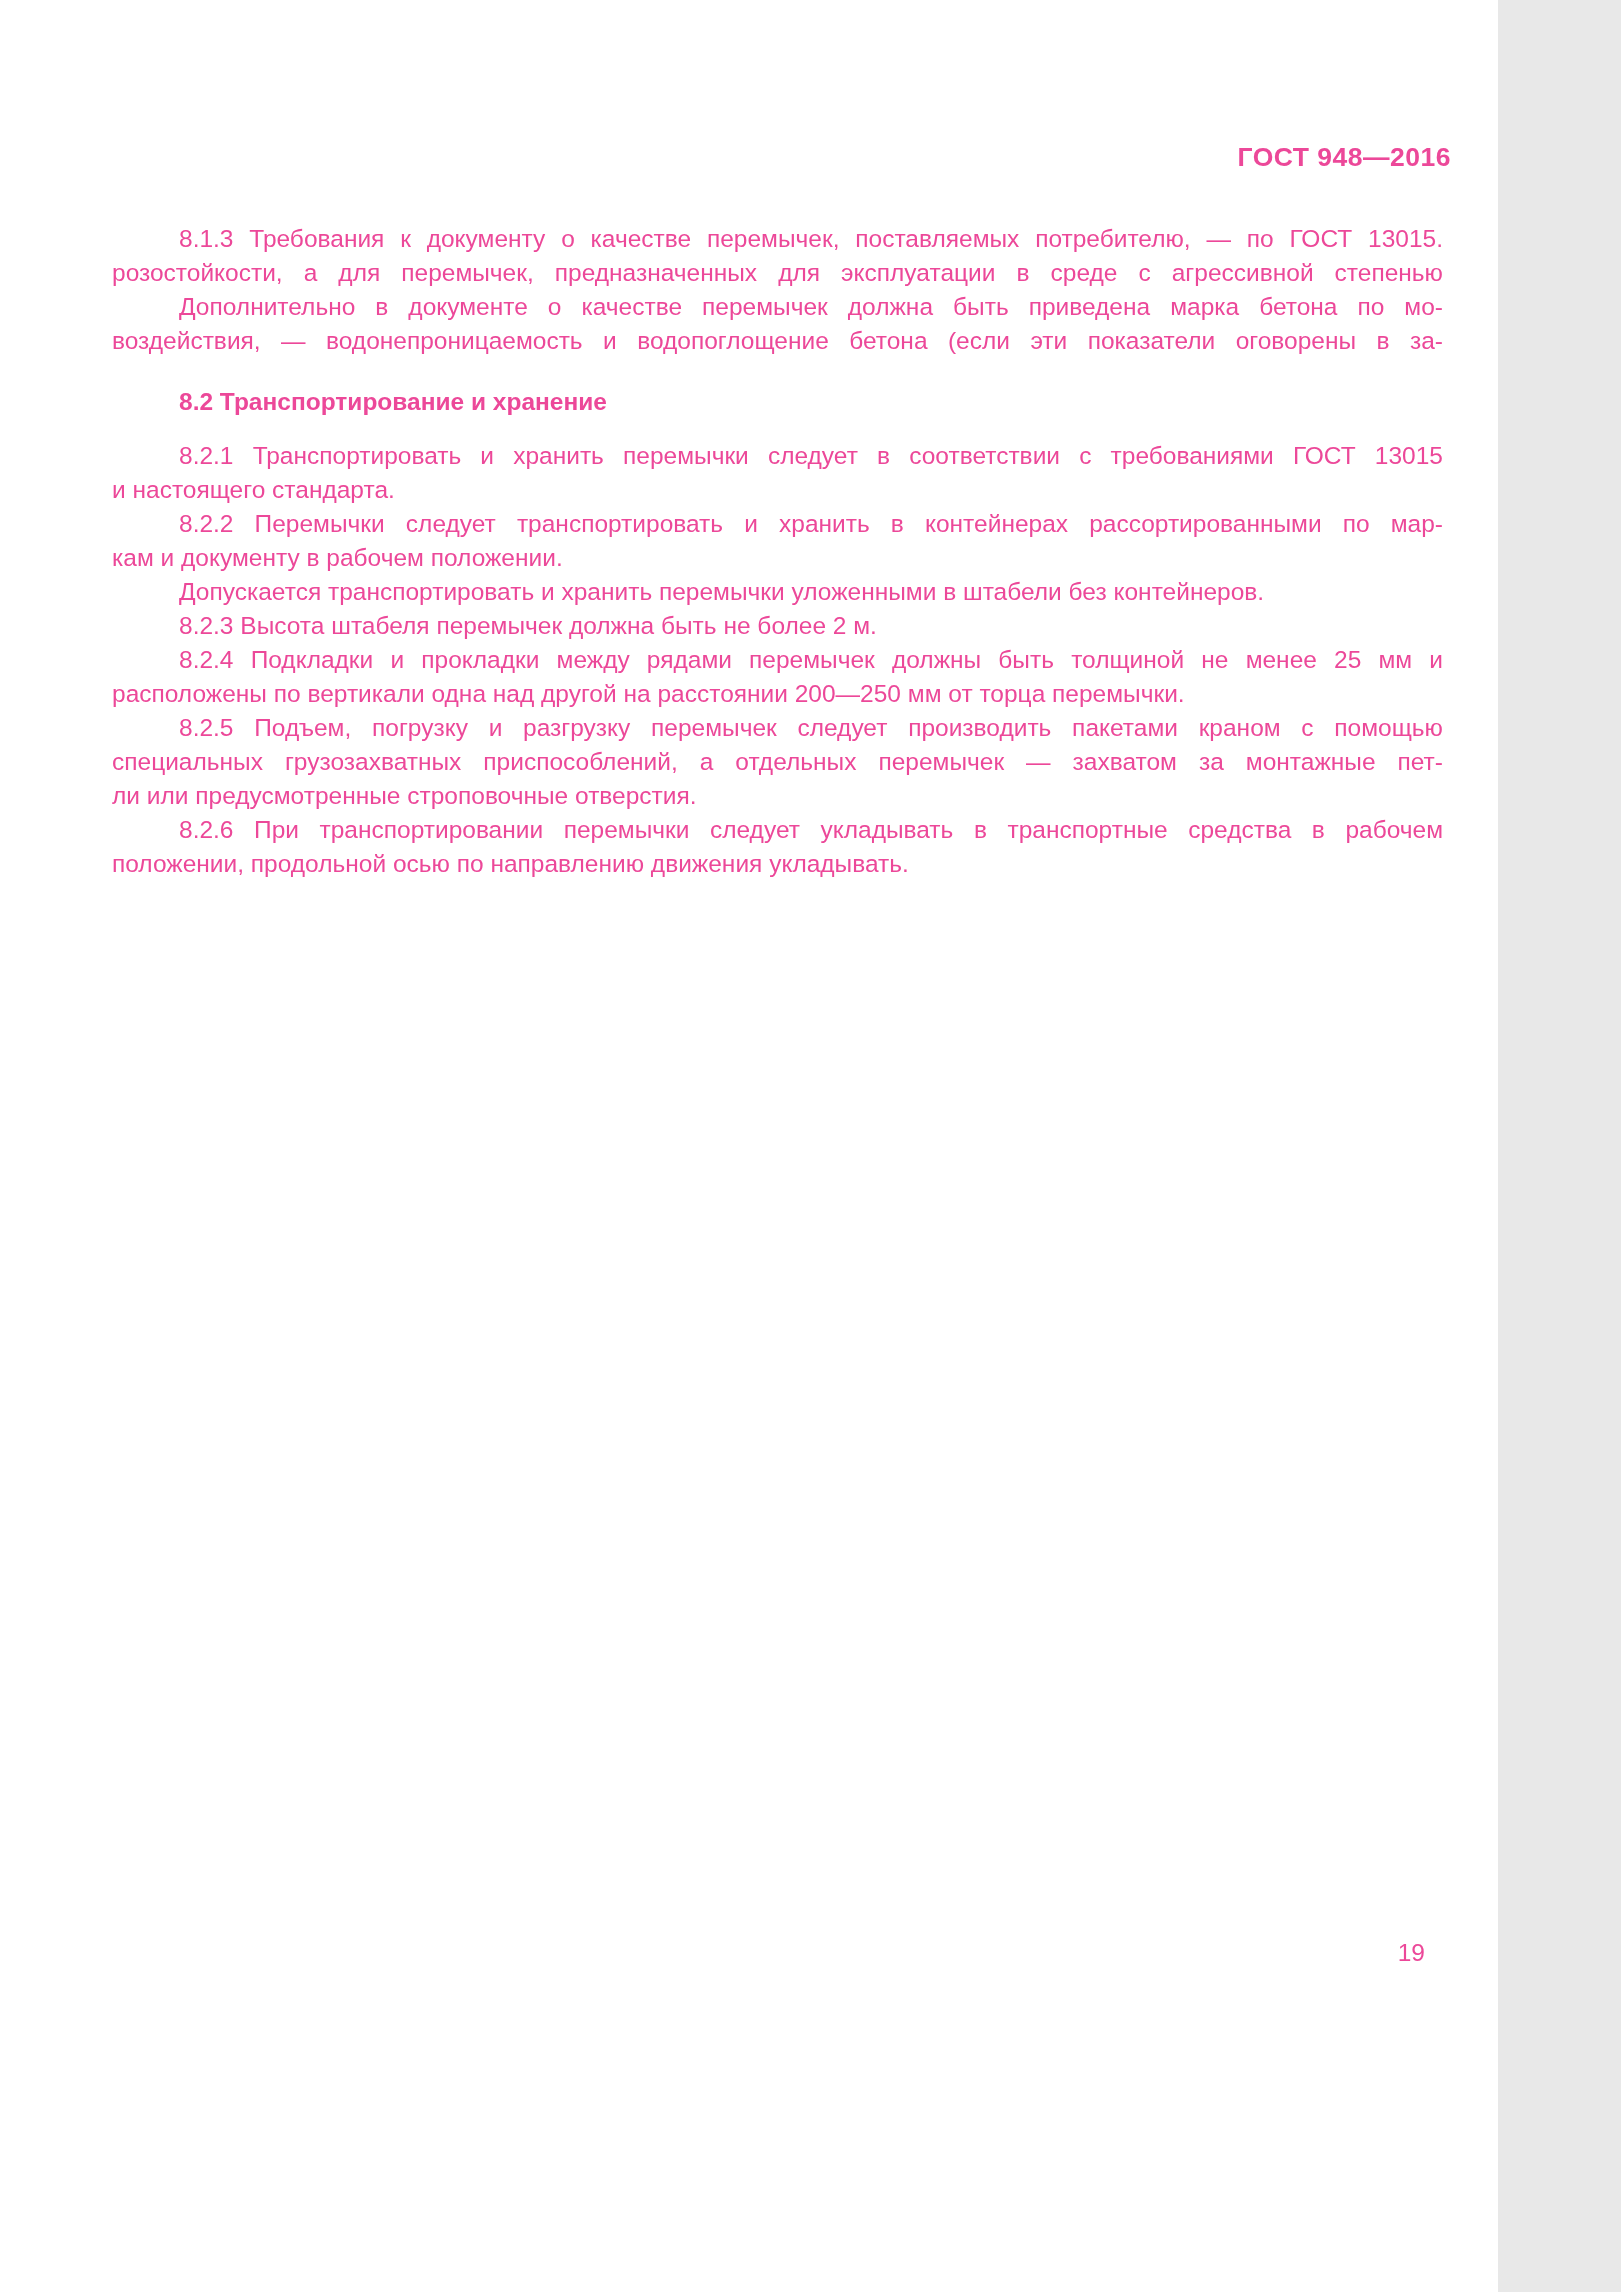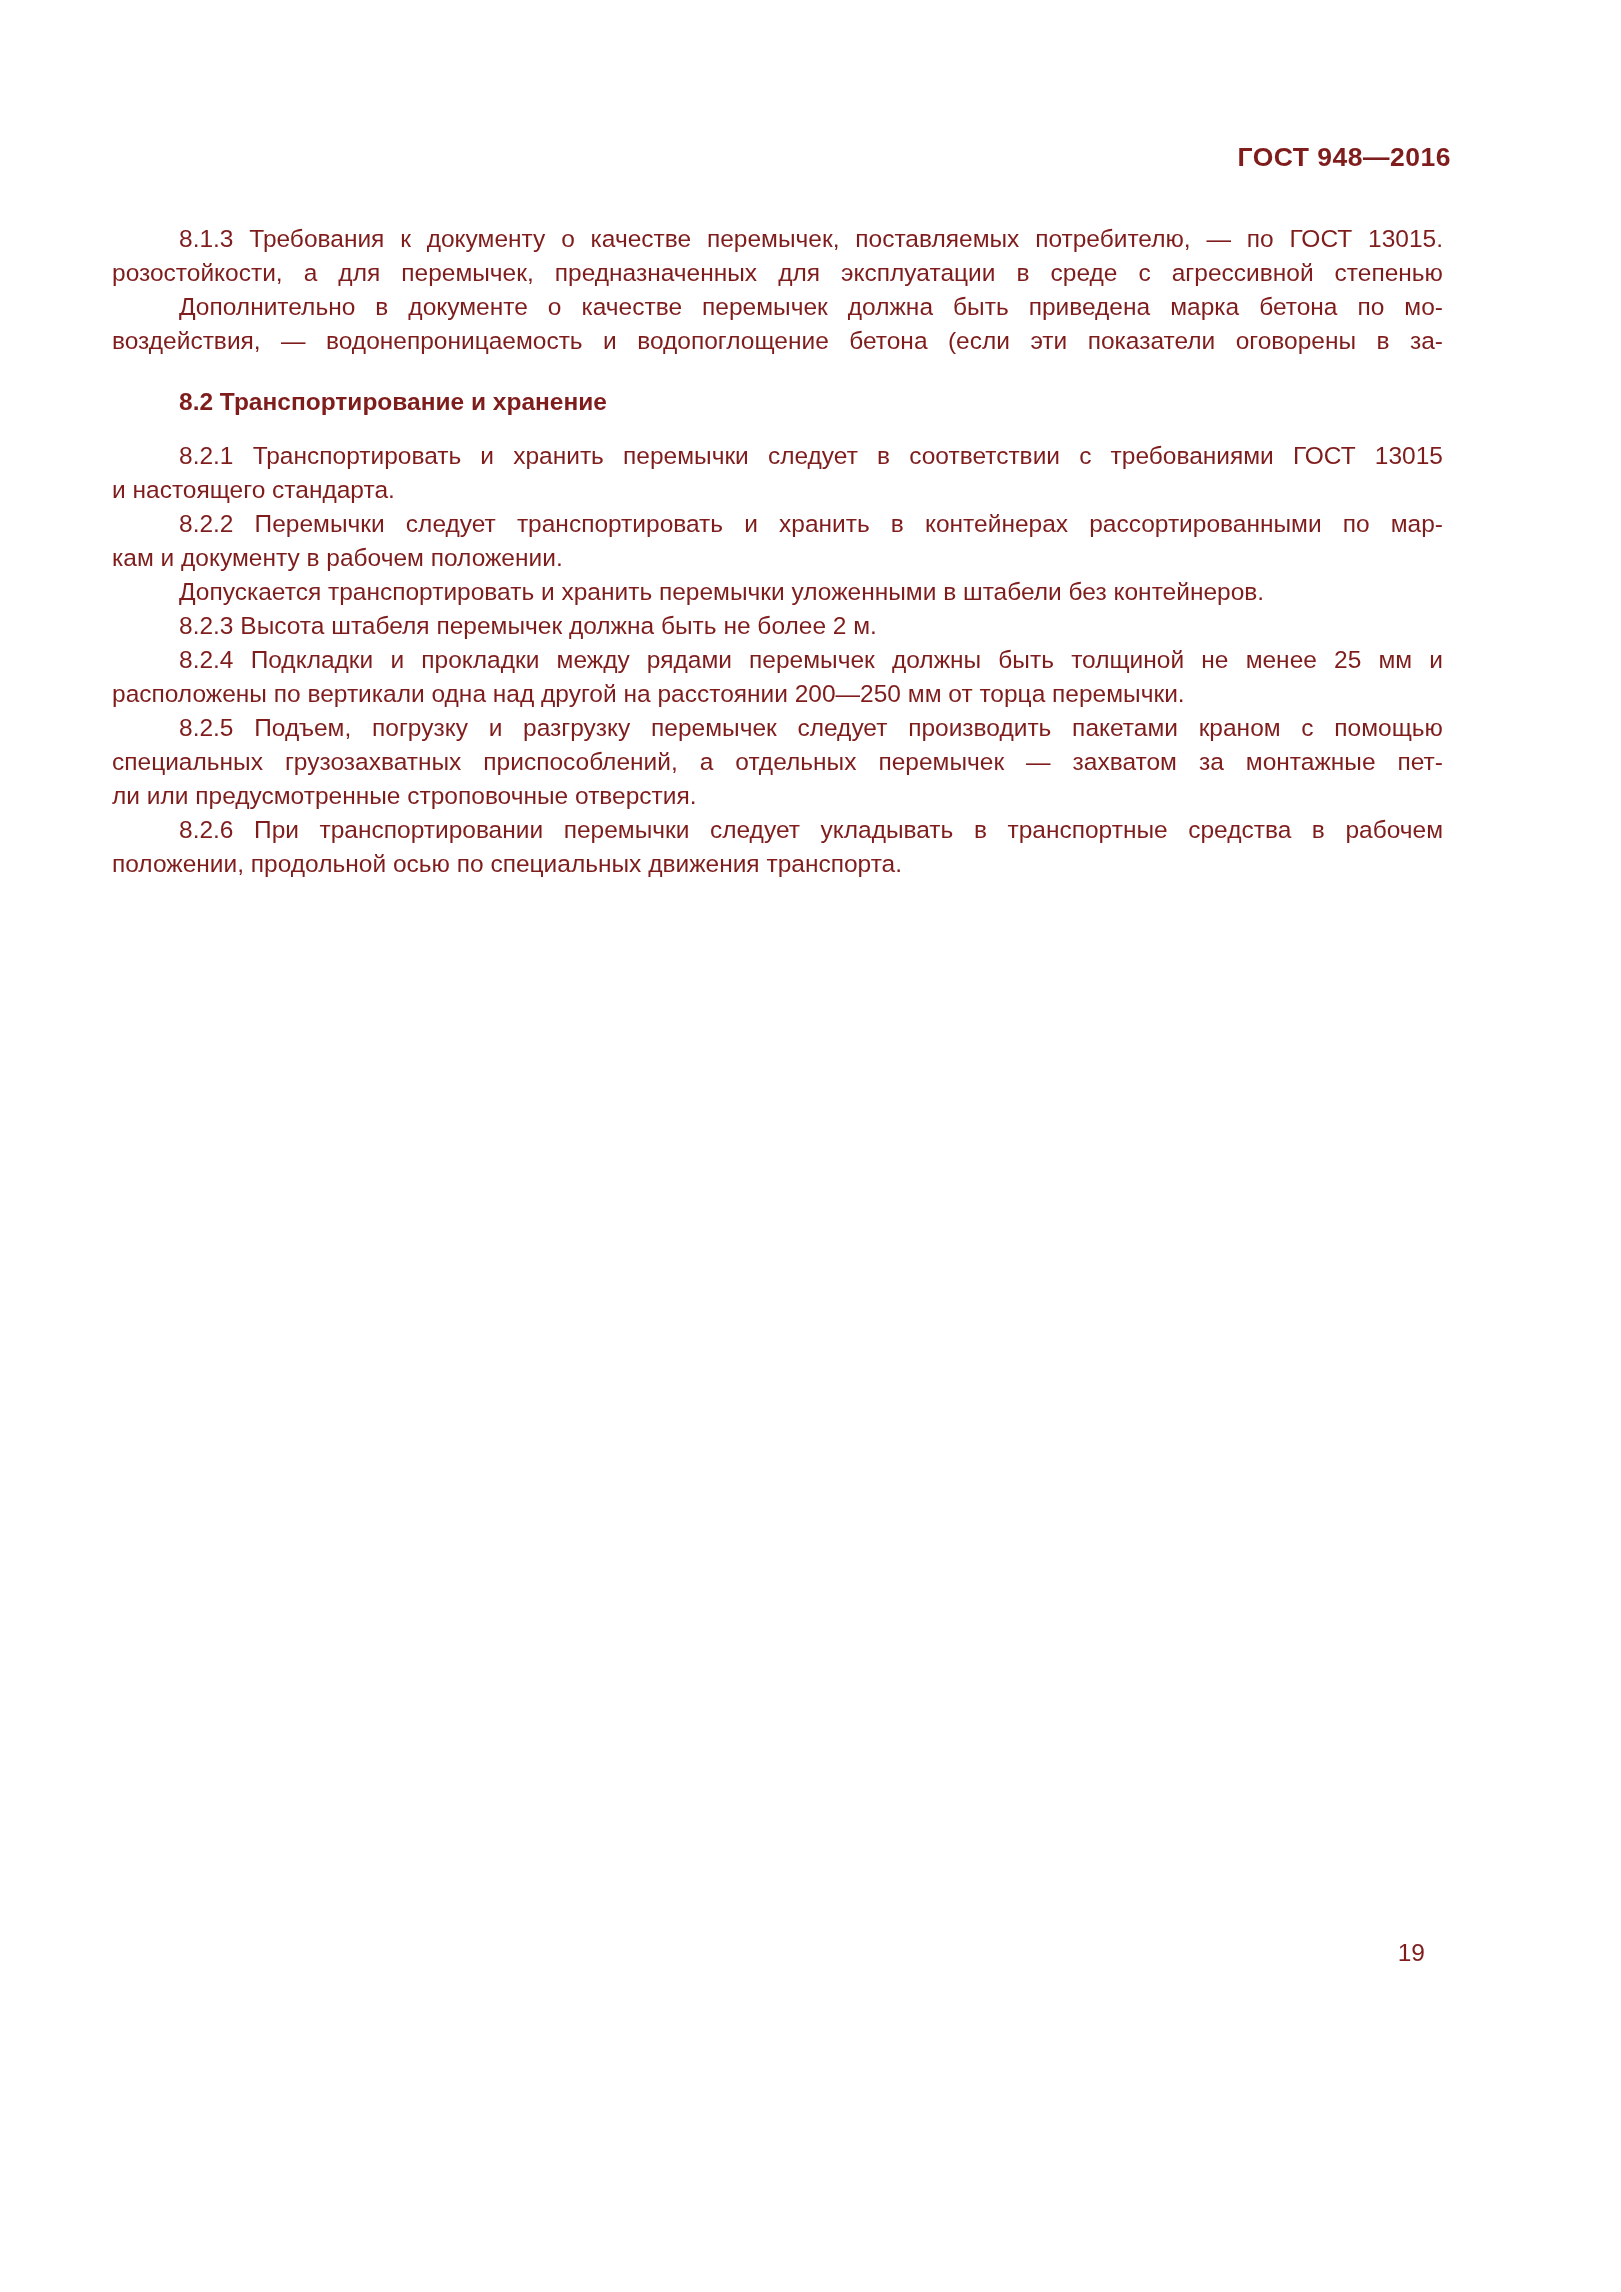--- a/index.html
+++ b/index.html
@@ -2,25 +2,25 @@
 <html><head>
 <meta charset="utf-8">
 <style>
   html, body {
     margin: 0;
     padding: 0;
     background: #e8e8e8;
   }
   .page {
     position: relative;
-    width: 1621px;
+    width: 1498px;
     height: 2293px;
     background: #ffffff;
     font-family: "Liberation Sans", sans-serif;
-    color: #7f1d1d;
+    color: #ec4899;
     overflow: hidden;
   }
   .running-header {
     position: absolute;
     top: 140px;
     left: 120px;
     width: 1331px;
     text-align: right;
     font-size: 26.5px;
     line-height: 34px;
@@ -98,19 +98,19 @@
         <div class="line indent justify">8.2.4 Подкладки и прокладки между рядами перемычек должны быть толщиной не менее 25 мм и</div>
         <div class="line">расположены по вертикали одна над другой на расстоянии 200—250 мм от торца перемычки.</div>
       </div>
       <div class="para">
         <div class="line indent justify">8.2.5 Подъем, погрузку и разгрузку перемычек следует производить пакетами краном с помощью</div>
         <div class="line justify">специальных грузозахватных приспособлений, а отдельных перемычек — захватом за монтажные пет-</div>
         <div class="line">ли или предусмотренные строповочные отверстия.</div>
       </div>
       <div class="para">
         <div class="line indent justify">8.2.6 При транспортировании перемычки следует укладывать в транспортные средства в рабочем</div>
-        <div class="line">положении, продольной осью по специальных движения транспорта.</div>
+        <div class="line">положении, продольной осью по направлению движения укладывать.</div>
       </div>
     </div>
 
   <div class="page-number">19</div>
 </div>
 
 
 </body></html>

